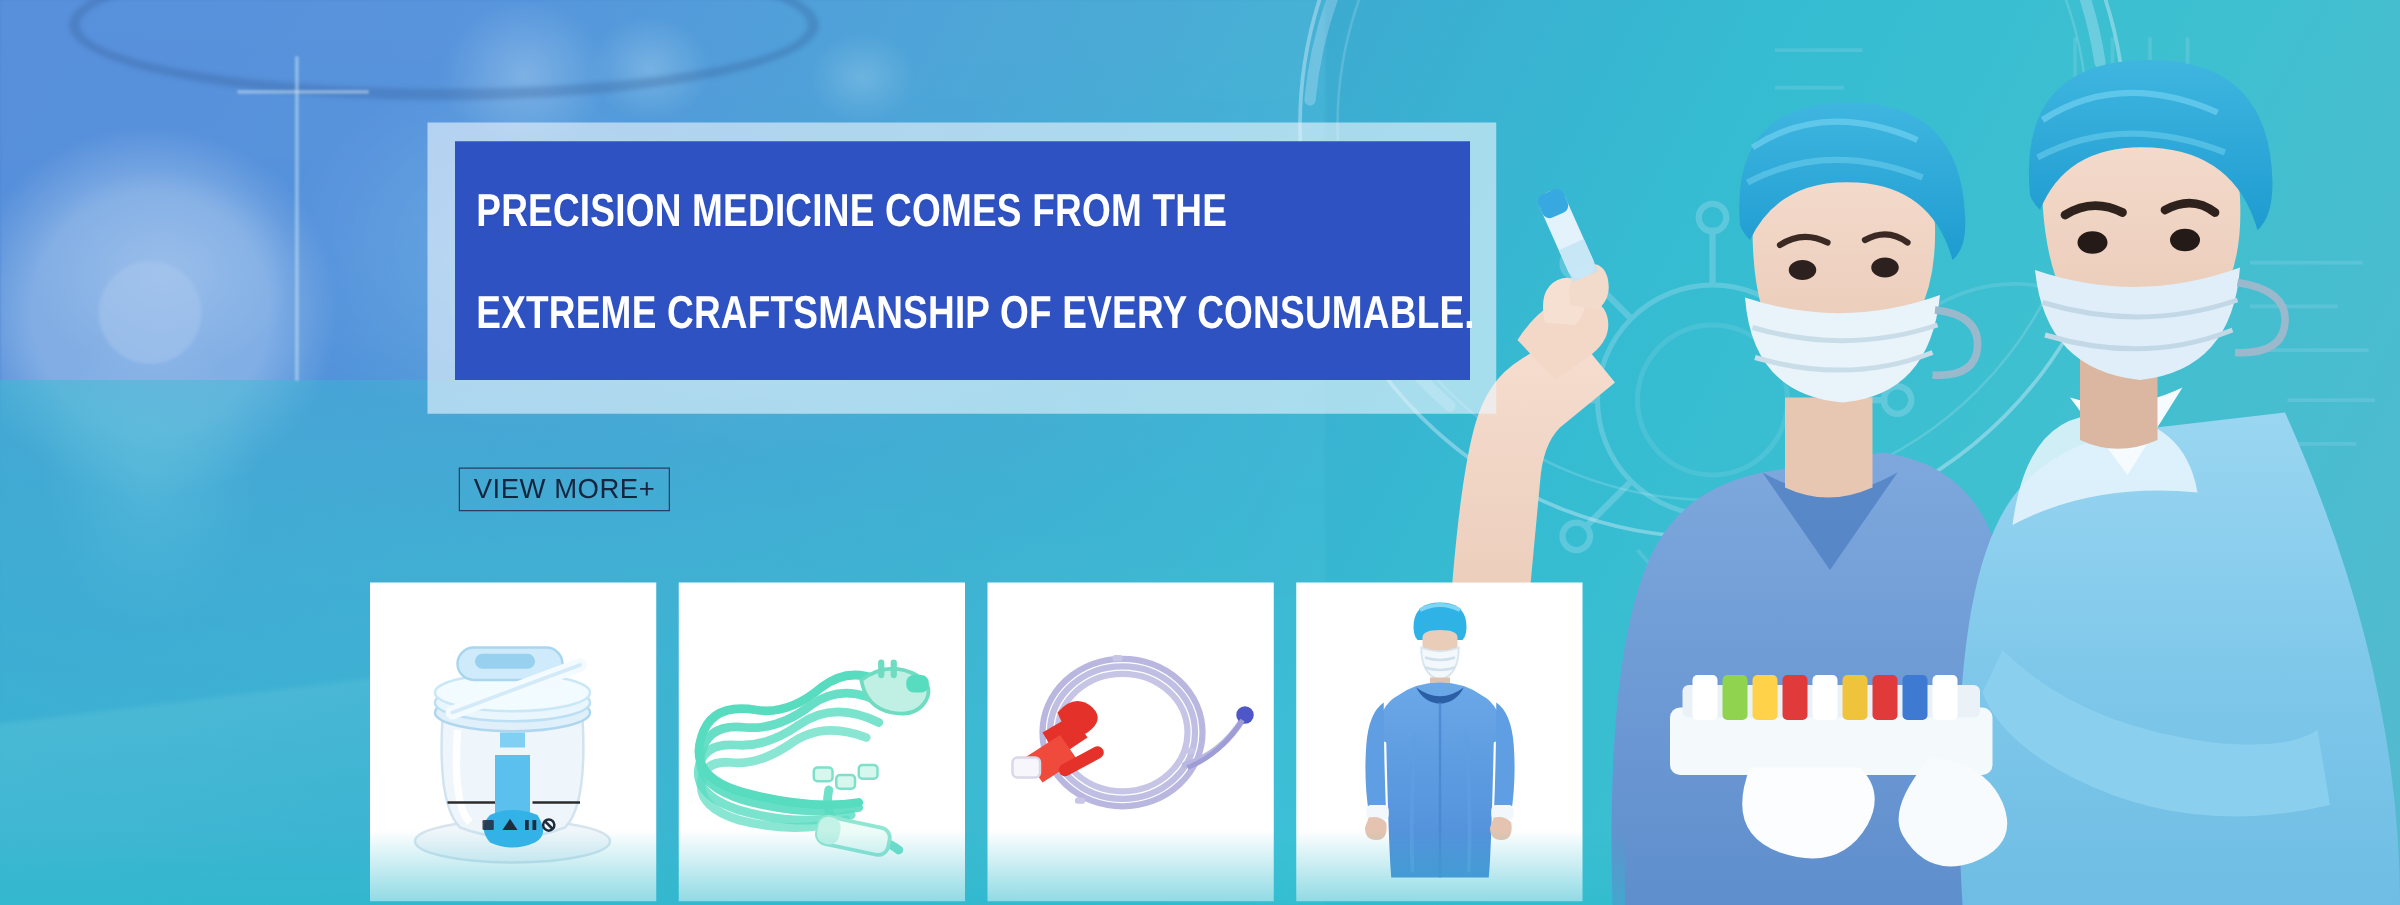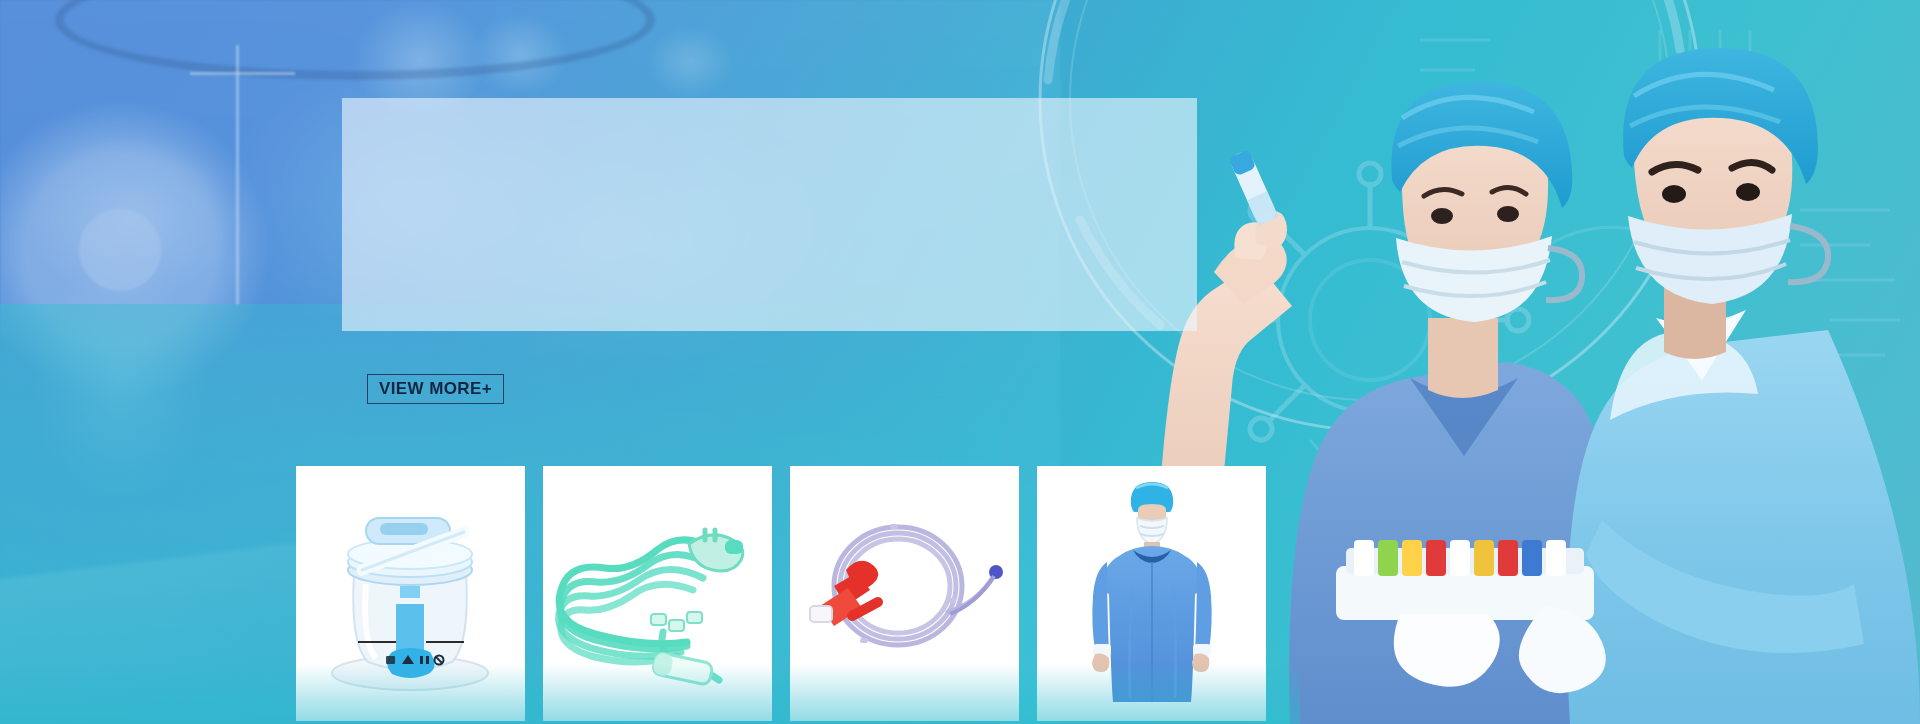--- a/index.html
+++ b/index.html
@@ -108,27 +108,26 @@
     text-shadow:0 1px 0 rgba(0,0,0,.05);
   }
   .headline-line.l1{ margin-bottom:44px; }
 
   
   .view-more{
     position:absolute; left:367px; top:374px;
     padding:5px 11px 6px;
     border:1px solid #2a3d62;
     color:#15253f;
-    font-size:17px;
+    font-size:22px;
     letter-spacing:.4px;
     background:transparent;
     cursor:pointer;
     line-height:1;
     font-family:"Liberation Sans", sans-serif;
-    font-weight:bold;
   }
 
   
   .cards{
     position:absolute; left:296px; top:466px;
     display:flex; gap:18px;
   }
   .card{
     width:229px; height:255px;
     background:#ffffff;
@@ -314,20 +313,24 @@
           <rect x="406" y="540" width="20" height="36" rx="4" fill="#ffffff"></rect>
         </g>
 
         <path d="M260 614 q-20 52 24 68 q48 16 70 -22 q14 -26 -6 -46 z" fill="#fbfdfe"></path>
         <path d="M404 606 q44 4 58 36 q14 34 -24 48 q-36 12 -56 -22 q-12 -22 22 -62 z" fill="#f7fbfd"></path>
       </g>
     </svg>
   </div>
 
   <div class="headline-frame"></div>
+  <div class="headline-box">
+    <div class="headline-line l1">PRECISION MEDICINE COMES FROM THE</div>
+    <div class="headline-line l2">EXTREME CRAFTSMANSHIP OF EVERY CONSUMABLE.</div>
+  </div>
 
   <button class="view-more">VIEW MORE+</button>
 
   <div class="cards">
 
     <div class="card">
       <svg viewBox="0 0 229 255">
         <g>
 
           <ellipse cx="114" cy="207" rx="78" ry="17" fill="#f1f6fa" stroke="#d6e4ee" stroke-width="2"></ellipse>

